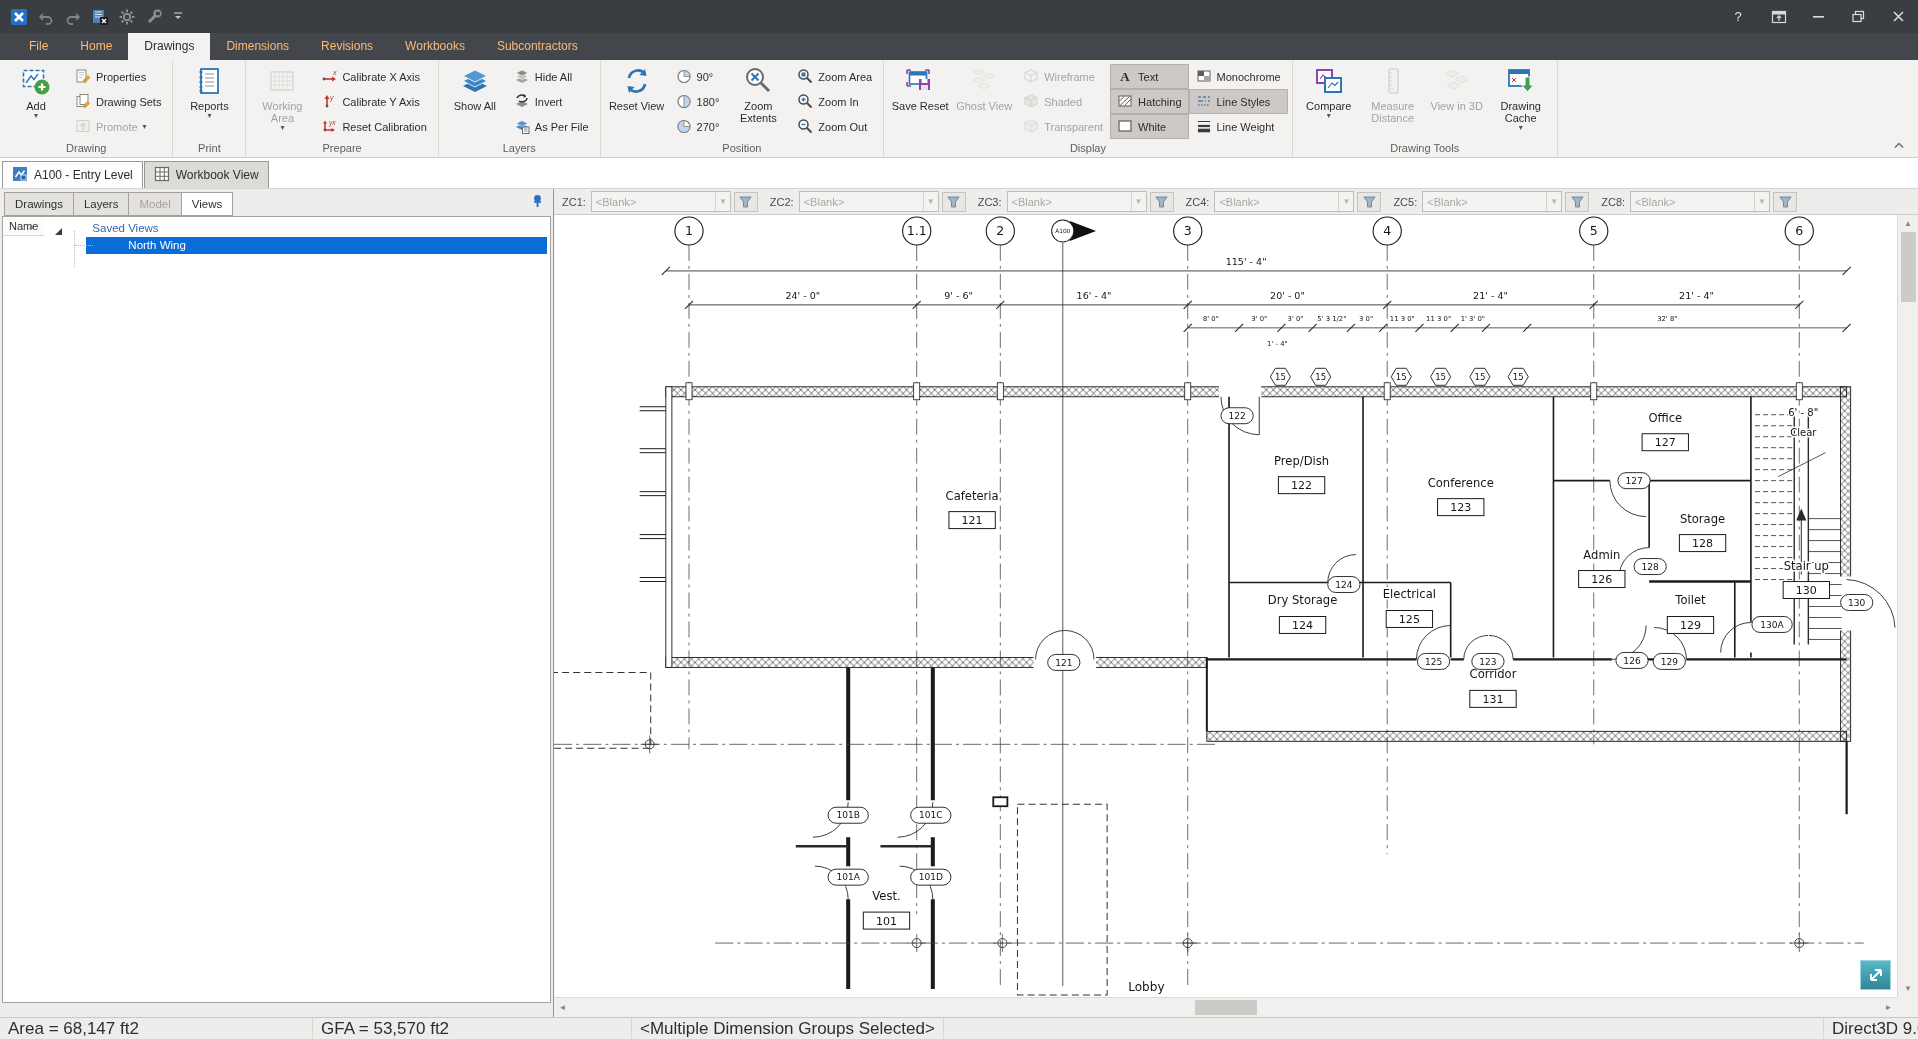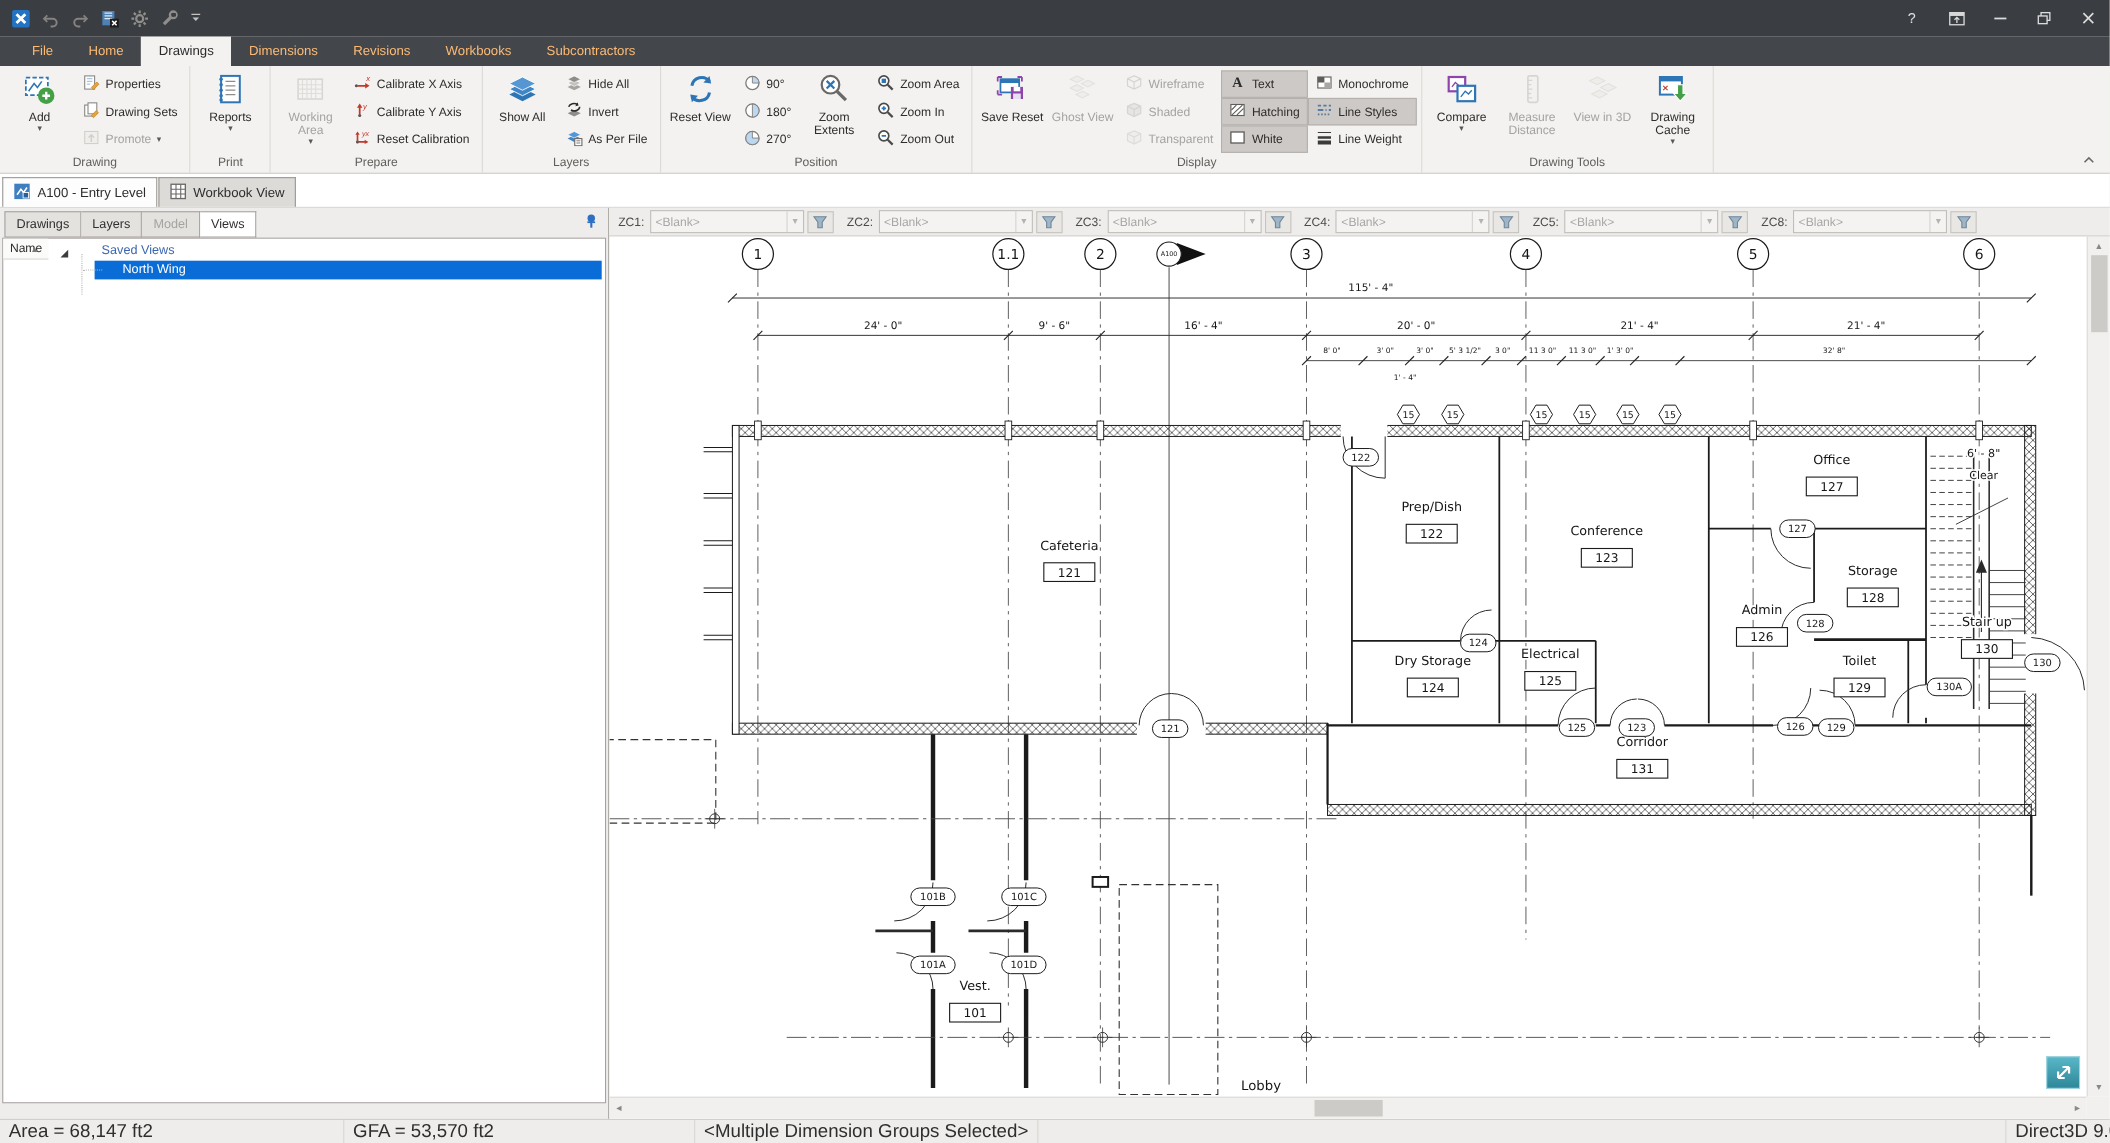--- a/index.html
+++ b/index.html
@@ -573,21 +573,21 @@
     </div>
     <div class="panel-body">
       <div class="grid-header">
         <span>Name</span>
         <span class="sort-arrow">▲</span>
       </div>
       <div class="tree" id="views-tree">
           <div class="trow"><span class="texp"><svg width="9" height="9">
                 <polygon points="1,8 8,8 8,1" fill="#3c3c3c"></polygon>
               </svg></span><span class="tlabel" style="left: 48px; position: relative; z-index: 1; color: rgb(58, 102, 176);">Saved Views</span></div>
-          <div class="trow"><div class="sel"></div><span class="tdot-h"></span><span class="tlabel" style="left: 67px; position: relative; z-index: 1; color: rgb(255, 255, 255);">North Wing</span></div>
+          <div class="trow"><div class="sel"></div><span class="tdot-h"></span><span class="tlabel" style="left: 84px; position: relative; z-index: 1; color: rgb(255, 255, 255);">North Wing</span></div>
           <div class="tdot-v" style="top: 14px; height: 37px;"></div>
         </div>
     </div>
   </div>
 
   <div class="right-area">
     <div class="zc-bar" id="zc-bar">
         <div class="zc-field">
           <span class="zc-label">ZC1:</span>
           <div class="zc-select">

